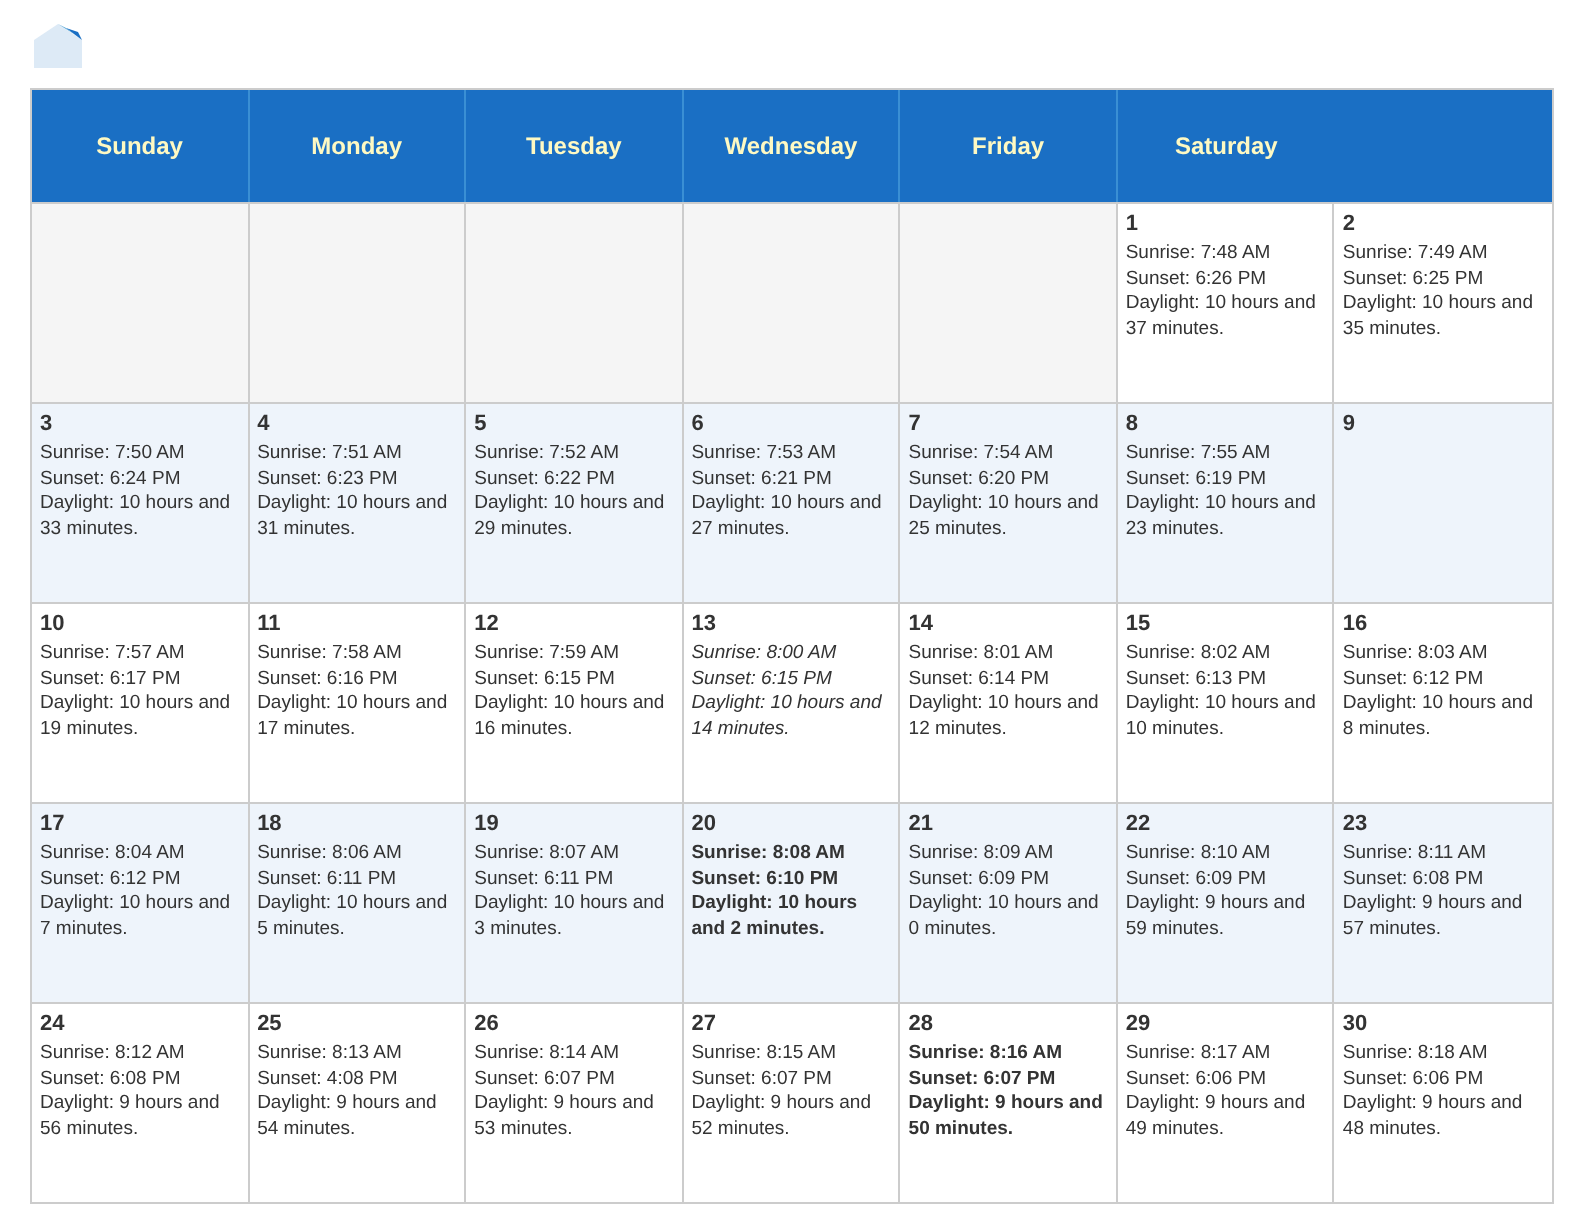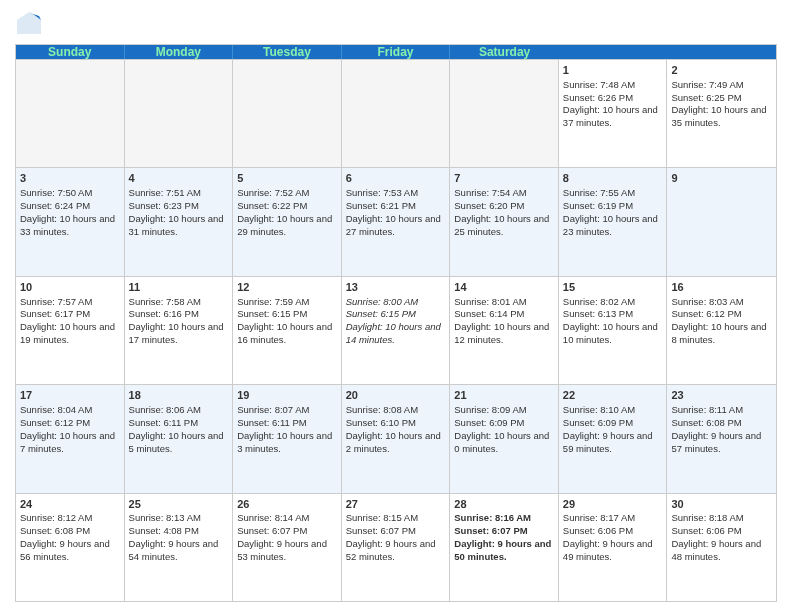--- a/index.html
+++ b/index.html
@@ -57,25 +57,25 @@
       display: flex;
       flex-direction: column;
       border: 1px solid #ccc;
     }
     .cal-header-row {
       display: grid;
       grid-template-columns: repeat(7, 1fr);
       background: #1a6fc4;
     }
     .cal-header-cell {
-      color: #86efac;
+      color: #fef9c3;
       font-size: 12px;
       font-weight: bold;
       text-align: center;
-      padding: 0 2px;
+      padding: 21px 2px;
       border-right: 1px solid #3a8fd4;
     }
     .cal-header-cell:last-child { border-right: none; }
     .cal-body {
       flex: 1;
       display: flex;
       flex-direction: column;
     }
     .cal-row {
       flex: 1;
@@ -125,20 +125,21 @@
       <div class="month-title"></div>
       <div class="subtitle"></div>
     </div>
   </div>
 
   <div class="calendar">
     <div class="cal-header-row">
     <div class="cal-header-cell">Sunday</div>
         <div class="cal-header-cell">Monday</div>
         <div class="cal-header-cell">Tuesday</div>
+        <div class="cal-header-cell">Wednesday</div>
         <div class="cal-header-cell">Friday</div>
         <div class="cal-header-cell">Saturday</div>
       </div>
     <div class="cal-body">
     <div class="cal-row">
           <div class="cal-cell empty"></div>
           <div class="cal-cell empty"></div>
           <div class="cal-cell empty"></div>
           <div class="cal-cell empty"></div>
           <div class="cal-cell empty"></div>
@@ -196,21 +197,21 @@
         <div class="cal-row">
           <div class="cal-cell"><span class="day-num">17</span><span style="white-space: pre-line;">Sunrise: 8:04 AM
 Sunset: 6:12 PM
 Daylight: 10 hours and 7 minutes.</span></div>
           <div class="cal-cell"><span class="day-num">18</span><span style="white-space: pre-line;">Sunrise: 8:06 AM
 Sunset: 6:11 PM
 Daylight: 10 hours and 5 minutes.</span></div>
           <div class="cal-cell"><span class="day-num">19</span><span style="white-space: pre-line;">Sunrise: 8:07 AM
 Sunset: 6:11 PM
 Daylight: 10 hours and 3 minutes.</span></div>
-          <div class="cal-cell"><span class="day-num">20</span><span style="white-space: pre-line;">Sunrise: 8:08 AM
+          <div class="cal-cell"><span class="day-num">20</span><span style="white-space: pre-line; font-weight: bold;">Sunrise: 8:08 AM
 Sunset: 6:10 PM
 Daylight: 10 hours and 2 minutes.</span></div>
           <div class="cal-cell"><span class="day-num">21</span><span style="white-space: pre-line;">Sunrise: 8:09 AM
 Sunset: 6:09 PM
 Daylight: 10 hours and 0 minutes.</span></div>
           <div class="cal-cell"><span class="day-num">22</span><span style="white-space: pre-line;">Sunrise: 8:10 AM
 Sunset: 6:09 PM
 Daylight: 9 hours and 59 minutes.</span></div>
           <div class="cal-cell"><span class="day-num">23</span><span style="white-space: pre-line;">Sunrise: 8:11 AM
 Sunset: 6:08 PM

